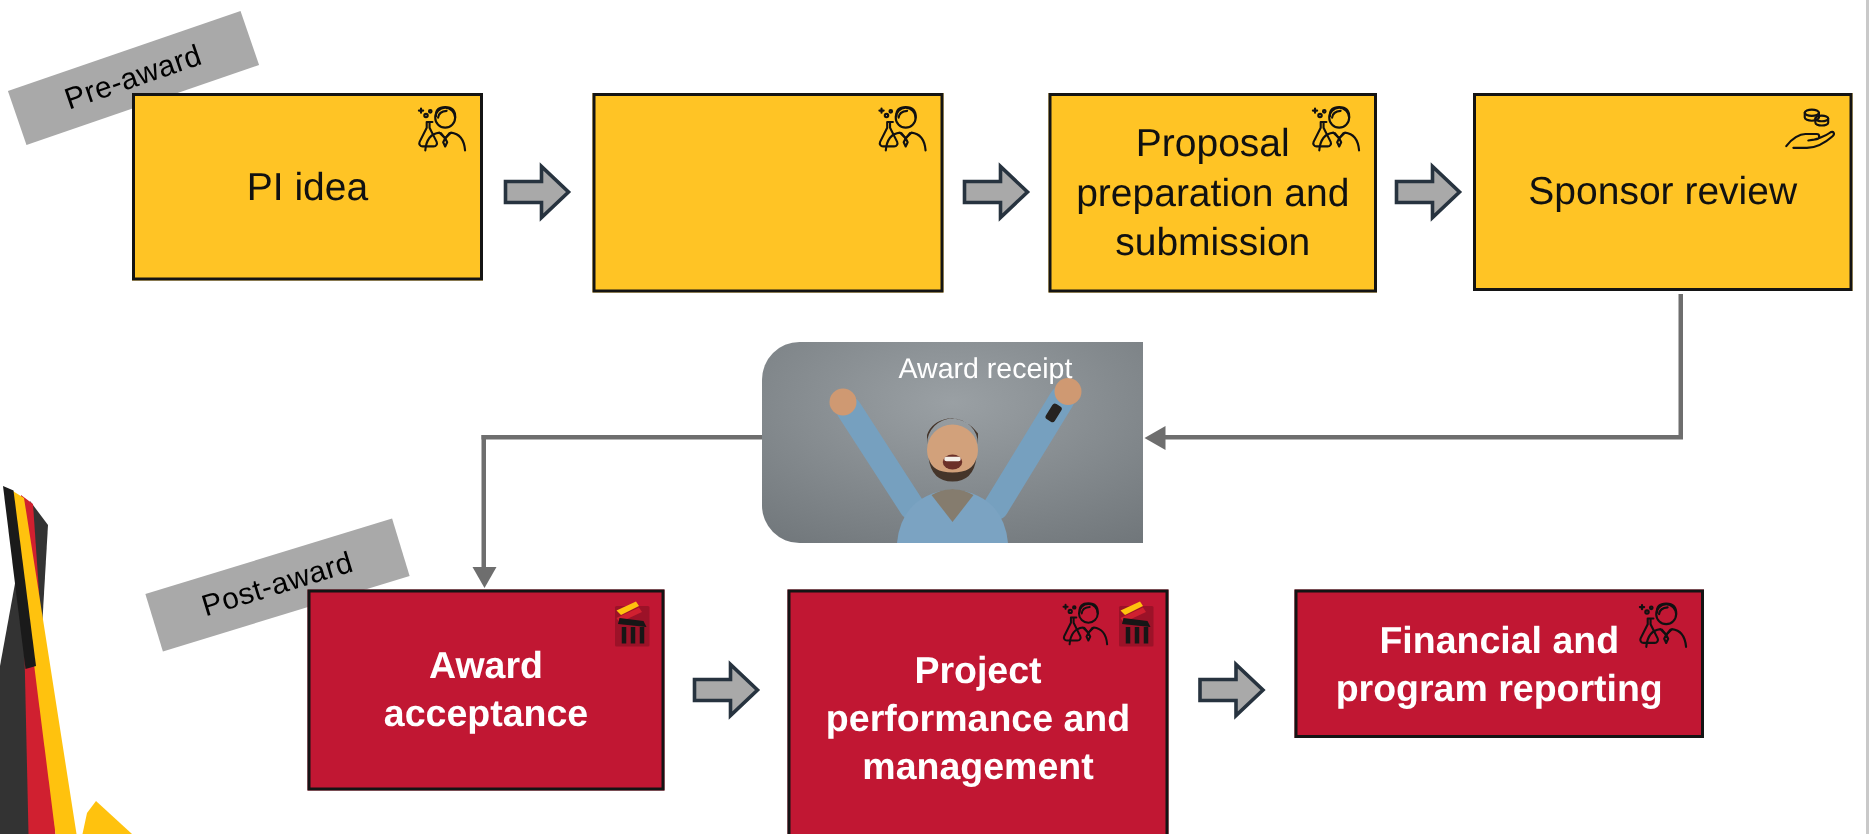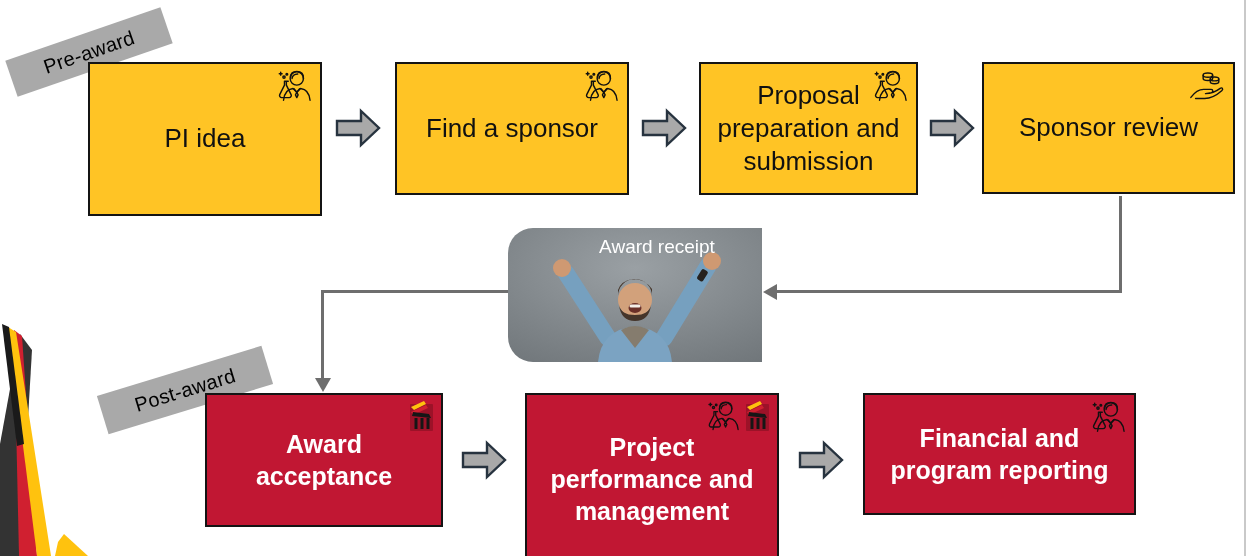--- a/index.html
+++ b/index.html
@@ -25,27 +25,27 @@
     background:var(--stage-label-bg);color:#000;font-size:20px;letter-spacing:.3px;}
   .stage-label.pre{left:7px;top:33px;width:164px;height:38px;transform:rotate(-19deg);}
   .stage-label.post{left:99px;top:370px;width:172px;height:40px;transform:rotate(-17deg);}
 
   .flow-box{position:absolute;display:flex;align-items:center;justify-content:center;
     text-align:center;border:2px solid var(--box-border);line-height:1.28;padding:4px 8px;}
   .flow-box.yellow{background:var(--pre-award-box);color:#111;font-size:26px;}
   .flow-box.red{background:var(--post-award-box);color:#fff;font-size:25px;font-weight:bold;}
   .box-icons{position:absolute;top:5px;right:6px;display:flex;gap:3px;align-items:flex-start;}
 
-  .b1{left:88px;top:62px;width:234px;height:154px;}
+  .b1{left:88px;top:62px;width:234px;height:125px;}
   .b2{left:395px;top:62px;width:234px;height:133px;}
   .b3{left:699px;top:62px;width:219px;height:133px;}
   .b4{left:982px;top:62px;width:253px;height:132px;}
   .b5{left:205px;top:393px;width:238px;height:134px;}
   .b6{left:525px;top:393px;width:254px;height:171px;}
-  .b7{left:863px;top:393px;width:273px;height:122px;}
+  .b7{left:863px;top:393px;width:273px;height:99px;}
 
   .block-arrow{position:absolute;width:46px;height:40px;}
   .a1{left:335px;top:108px;} .a2{left:641px;top:108px;} .a3{left:929px;top:108px;}
   .a4{left:461px;top:440px;} .a5{left:798px;top:440px;}
 
   .conn{position:absolute;background:var(--connector);}
   .conn1-v{left:1119px;top:196px;width:3px;height:96px;}
   .conn1-h{left:776px;top:290px;width:346px;height:3px;}
   .conn1-head{position:absolute;left:763px;top:284px;width:0;height:0;
     border-top:8px solid transparent;border-bottom:8px solid transparent;
@@ -97,21 +97,20 @@
         <path d="M26,24.5 L24.6,27.3 L26,30.2 L27.4,27.3 Z"></path>
         <path d="M13,13 h4 M15,13 v4 l5,10 c0.7,1.6 -0.4,3.2 -2.1,3.2 h-7.8 c-1.7,0 -2.8,-1.6 -2.1,-3.2 l5,-10 v-4"></path>
         <circle cx="12.5" cy="8.5" r="1.2"></circle>
         <circle cx="15.5" cy="5.5" r="0.9"></circle>
         <path d="M9,3.5 v3 M7.5,5 h3"></path>
       </svg>
     </span>
   </div>
 
   <div class="flow-box yellow b2">
-    <span>Find a sponsor</span>
     <span class="box-icons">
       <svg width="42" height="36" viewBox="0 0 44 38" fill="none" stroke="#111" stroke-width="1.5" stroke-linecap="round" stroke-linejoin="round">
         <circle cx="26" cy="10" r="7"></circle>
         <path d="M19.5,9 Q19,2.5 26,2.5 Q33.5,2.5 33,10"></path>
         <path d="M21,10 Q21.5,5.5 27,5.2"></path>
         <path d="M12,33 Q13,21.5 22,20.5 L26,24.5 L30,20.5 Q39,21.5 40,33"></path>
         <path d="M23,20.8 L26,24.5 L29,20.8"></path>
         <path d="M26,24.5 L24.6,27.3 L26,30.2 L27.4,27.3 Z"></path>
         <path d="M13,13 h4 M15,13 v4 l5,10 c0.7,1.6 -0.4,3.2 -2.1,3.2 h-7.8 c-1.7,0 -2.8,-1.6 -2.1,-3.2 l5,-10 v-4"></path>
         <circle cx="12.5" cy="8.5" r="1.2"></circle>

